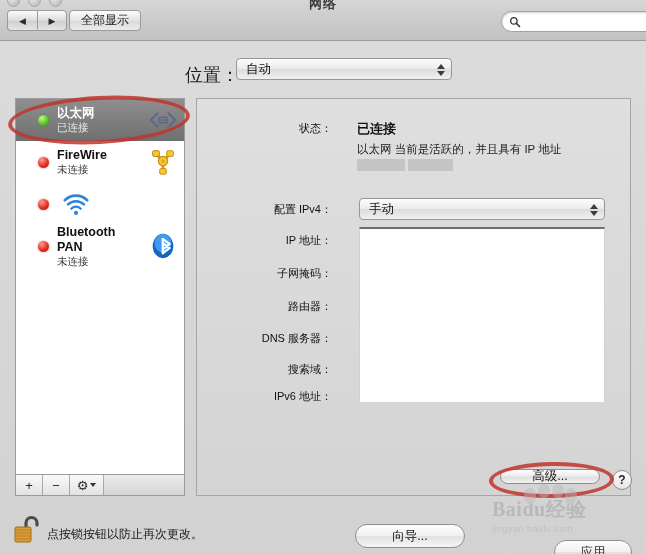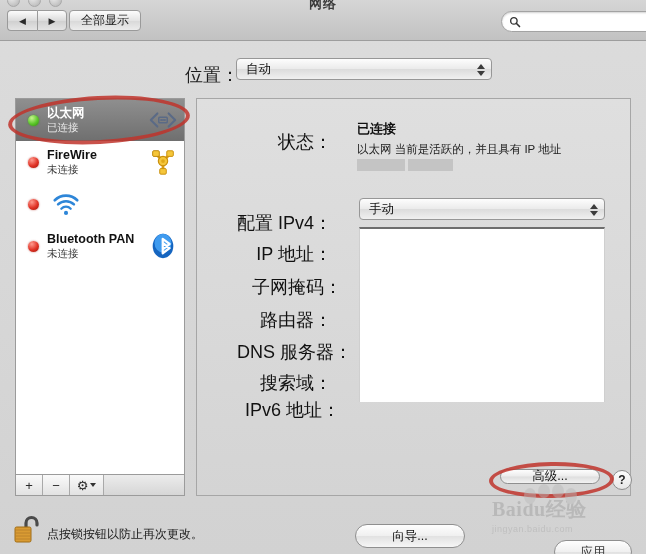--- a/index.html
+++ b/index.html
@@ -72,21 +72,21 @@
   
   .loc-row {
     position: absolute; left: 0; top: 58px; width: 646px; height: 26px;
   }
   .loc-label {
     position: absolute; left: 185px; top: 5px;
     font-size: 18px; color: #1c1c1c;
   }
   .popup {
     position: absolute; left: 236px; top: 0;
-    width: 256px; height: 22px;
+    width: 216px; height: 22px;
     background: linear-gradient(#fdfdfd, #ebebeb 48%, #dcdcdc 52%, #f0f0f0);
     border: 1px solid #979797; border-radius: 4px;
     display: flex; align-items: center;
     font-size: 12.5px; color: #111;
   }
   .popup .val { margin-left: 9px; }
   .stepper {
     position: absolute; right: 3px; top: 1px;
     width: 15px; height: 19px;
     display: flex; flex-direction: column; align-items: center;
@@ -100,21 +100,21 @@
   .sidebar {
     position: absolute; left: 15px; top: 98px;
     width: 170px; height: 376px;
     background: #fff;
     border: 1px solid #9b9b9b;
     border-bottom: none;
     overflow: hidden;
   }
   .svc {
     height: 42px; display: flex; align-items: center;
-    padding: 0 6px 0 12px; position: relative;
+    padding: 0 6px 0 22px; position: relative;
   }
   .svc.selected {
     background: linear-gradient(#8f8f8f, #6f6f6f);
   }
   .led {
     width: 11px; height: 11px; border-radius: 50%; flex: none;
     margin-right: 8px;
   }
   .led.green { background: radial-gradient(circle at 35% 28%, #c7f58e, #5bc62a 55%, #2f8a09 100%); box-shadow: 0 0 2px rgba(60,150,20,.8); }
   .led.red   { background: radial-gradient(circle at 35% 28%, #ff9a8e, #e03225 55%, #9c1409 100%); box-shadow: 0 0 2px rgba(160,20,10,.6); }
@@ -143,23 +143,22 @@
   .tiny-tri { width: 0; height: 0; border-left: 3px solid transparent; border-right: 3px solid transparent; border-top: 4px solid #333; }
 
   
   .detail {
     position: absolute; left: 196px; top: 98px;
     width: 435px; height: 398px;
     background: linear-gradient(#dfdfdf, #d4d4d4);
     border: 1px solid #a6a6a6;
   }
   .dlabel {
-    position: absolute; text-align: right; font-size: 18px; color: #111;
+    position: absolute; text-align: right; font-size: 11px; color: #111;
     white-space: nowrap;
-    margin-top: 9px;
   }
   .dvalue-strong { position: absolute; font-size: 13px; font-weight: bold; color: #111; }
   .dvalue-note { position: absolute; font-size: 11.5px; color: #222; white-space: nowrap; }
 
   .redact { position: absolute; background: #c4c4c4; }
 
   .fieldblock {
     position: absolute; left: 359px; top: 227px;
     width: 246px; height: 175px;
     background: #fff;

